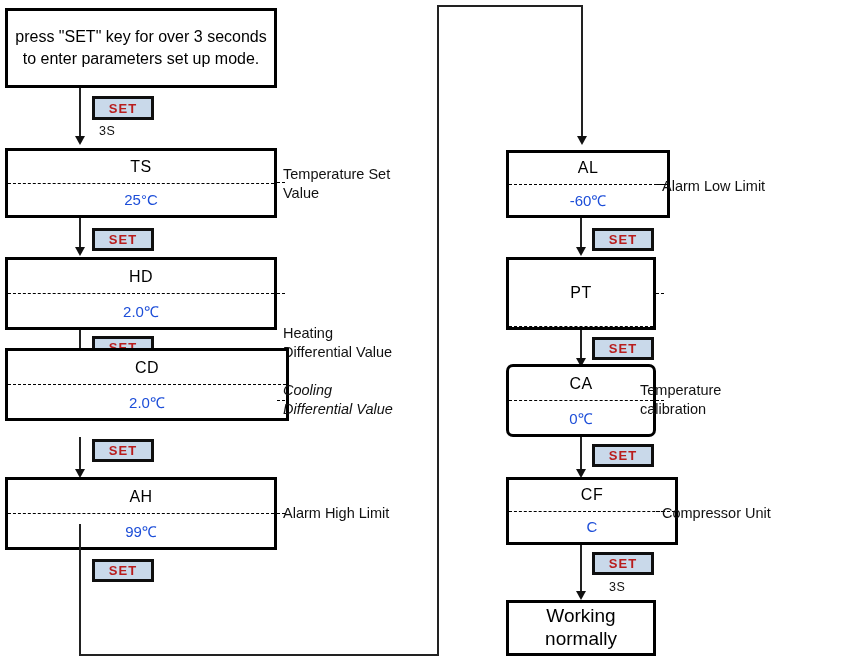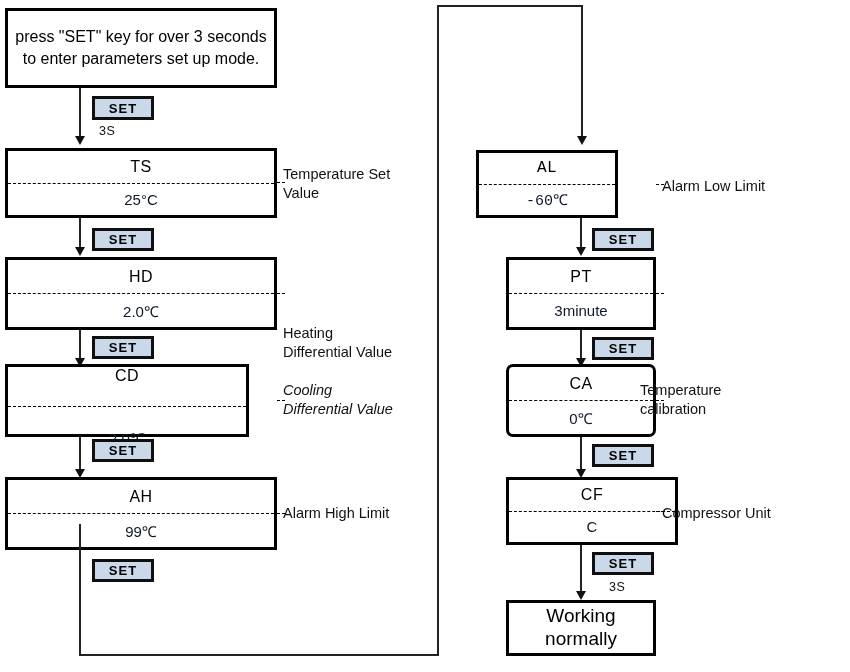--- a/index.html
+++ b/index.html
@@ -52,21 +52,21 @@
     font-size: 16px;
     color: #000000;
     letter-spacing: 0.5px;
   }
   .param-value {
     flex: 1 1 50%;
     display: flex;
     align-items: center;
     justify-content: center;
     font-size: 15px;
-    color: #0f172a;
+    color: #1d4ed8;
   }
 
   
   .dash-line {
     border-top: 1px dashed #000000;
     height: 0;
   }
 
   
   .term-box {
@@ -84,21 +84,21 @@
   
   .set-btn {
     border: 3px solid #0f0f0f;
     background: #c9d9ea;
     display: flex;
     align-items: center;
     justify-content: center;
     font-size: 13px;
     font-weight: 700;
     letter-spacing: 1px;
-    color: #000000;
+    color: #b91c1c;
   }
 
   
   .side-label {
     font-size: 14.5px;
     line-height: 1.32;
     color: #111111;
     white-space: pre-line;
   }
 
@@ -163,21 +163,21 @@
   <div class="abs dash-line" style="left:277px; top:293px; width:8px;"></div>
   <div class="abs side-label" style="left:283px; top:280px; width:165px;margin-top:44px;">Heating
 Differential Value</div>
 
   <div class="abs vline" style="left:79px; top:330px; width:2px; height:32px;"></div>
   <div class="abs arrow-down" style="left:75px; top:358px;"></div>
   <div class="abs set-btn" style="left:92px; top:336px; width:62px; height:23px;">
     <span>SET</span>
   </div>
 
-  <div class="abs param-box" style="left:5px; top:364px; width:244px; height:73px;gap:21px;">
+  <div class="abs param-box" style="left:5px; top:348px; width:284px; height:73px;">
     <div class="param-code">CD</div>
     <div class="dash-line"></div>
     <div class="param-value">2.0℃</div>
   </div>
   <div class="abs dash-line" style="left:277px; top:400px; width:8px;"></div>
   <div class="abs side-label" style="left:283px; top:381px; width:165px;font-style:italic;">Cooling
 Differential Value</div>
 
   <div class="abs vline" style="left:79px; top:437px; width:2px; height:36px;"></div>
   <div class="abs arrow-down" style="left:75px; top:469px;"></div>
@@ -201,38 +201,37 @@
 
   <div class="abs hline" style="left:79px; top:654px; width:360px;"></div>
 
   <div class="abs vline" style="left:437px; top:5px; width:2px; height:651px;"></div>
 
   <div class="abs hline" style="left:437px; top:5px; width:146px;"></div>
 
   <div class="abs vline" style="left:581px; top:5px; width:2px; height:133px;"></div>
   <div class="abs arrow-down" style="left:577px; top:136px;"></div>
 
-  <div class="abs param-box" style="left:476px; top:150px; width:142px; height:68px;font-family:Liberation Mono, monospace;">
+  <div class="abs param-box" style="left:506px; top:150px; width:164px; height:68px;">
     <div class="param-code">AL</div>
     <div class="dash-line"></div>
     <div class="param-value">-60℃</div>
   </div>
   <div class="abs dash-line" style="left:656px; top:184px; width:8px;"></div>
   <div class="abs side-label" style="left:662px; top:177px; width:180px;">Alarm Low Limit</div>
 
   <div class="abs vline" style="left:580px; top:218px; width:2px; height:32px;"></div>
   <div class="abs arrow-down" style="left:576px; top:247px;"></div>
   <div class="abs set-btn" style="left:592px; top:228px; width:62px; height:23px;">
     <span>SET</span>
   </div>
 
   <div class="abs param-box" style="left:506px; top:257px; width:150px; height:73px;">
     <div class="param-code">PT</div>
     <div class="dash-line"></div>
-    <div class="param-value">3minute</div>
   </div>
   <div class="abs dash-line" style="left:656px; top:293px; width:8px;"></div>
 
   <div class="abs vline" style="left:580px; top:330px; width:2px; height:32px;"></div>
   <div class="abs arrow-down" style="left:576px; top:358px;"></div>
   <div class="abs set-btn" style="left:592px; top:337px; width:62px; height:23px;">
     <span>SET</span>
   </div>
 
   <div class="abs param-box" style="left:506px; top:364px; width:150px; height:73px;border-radius:7px;">

